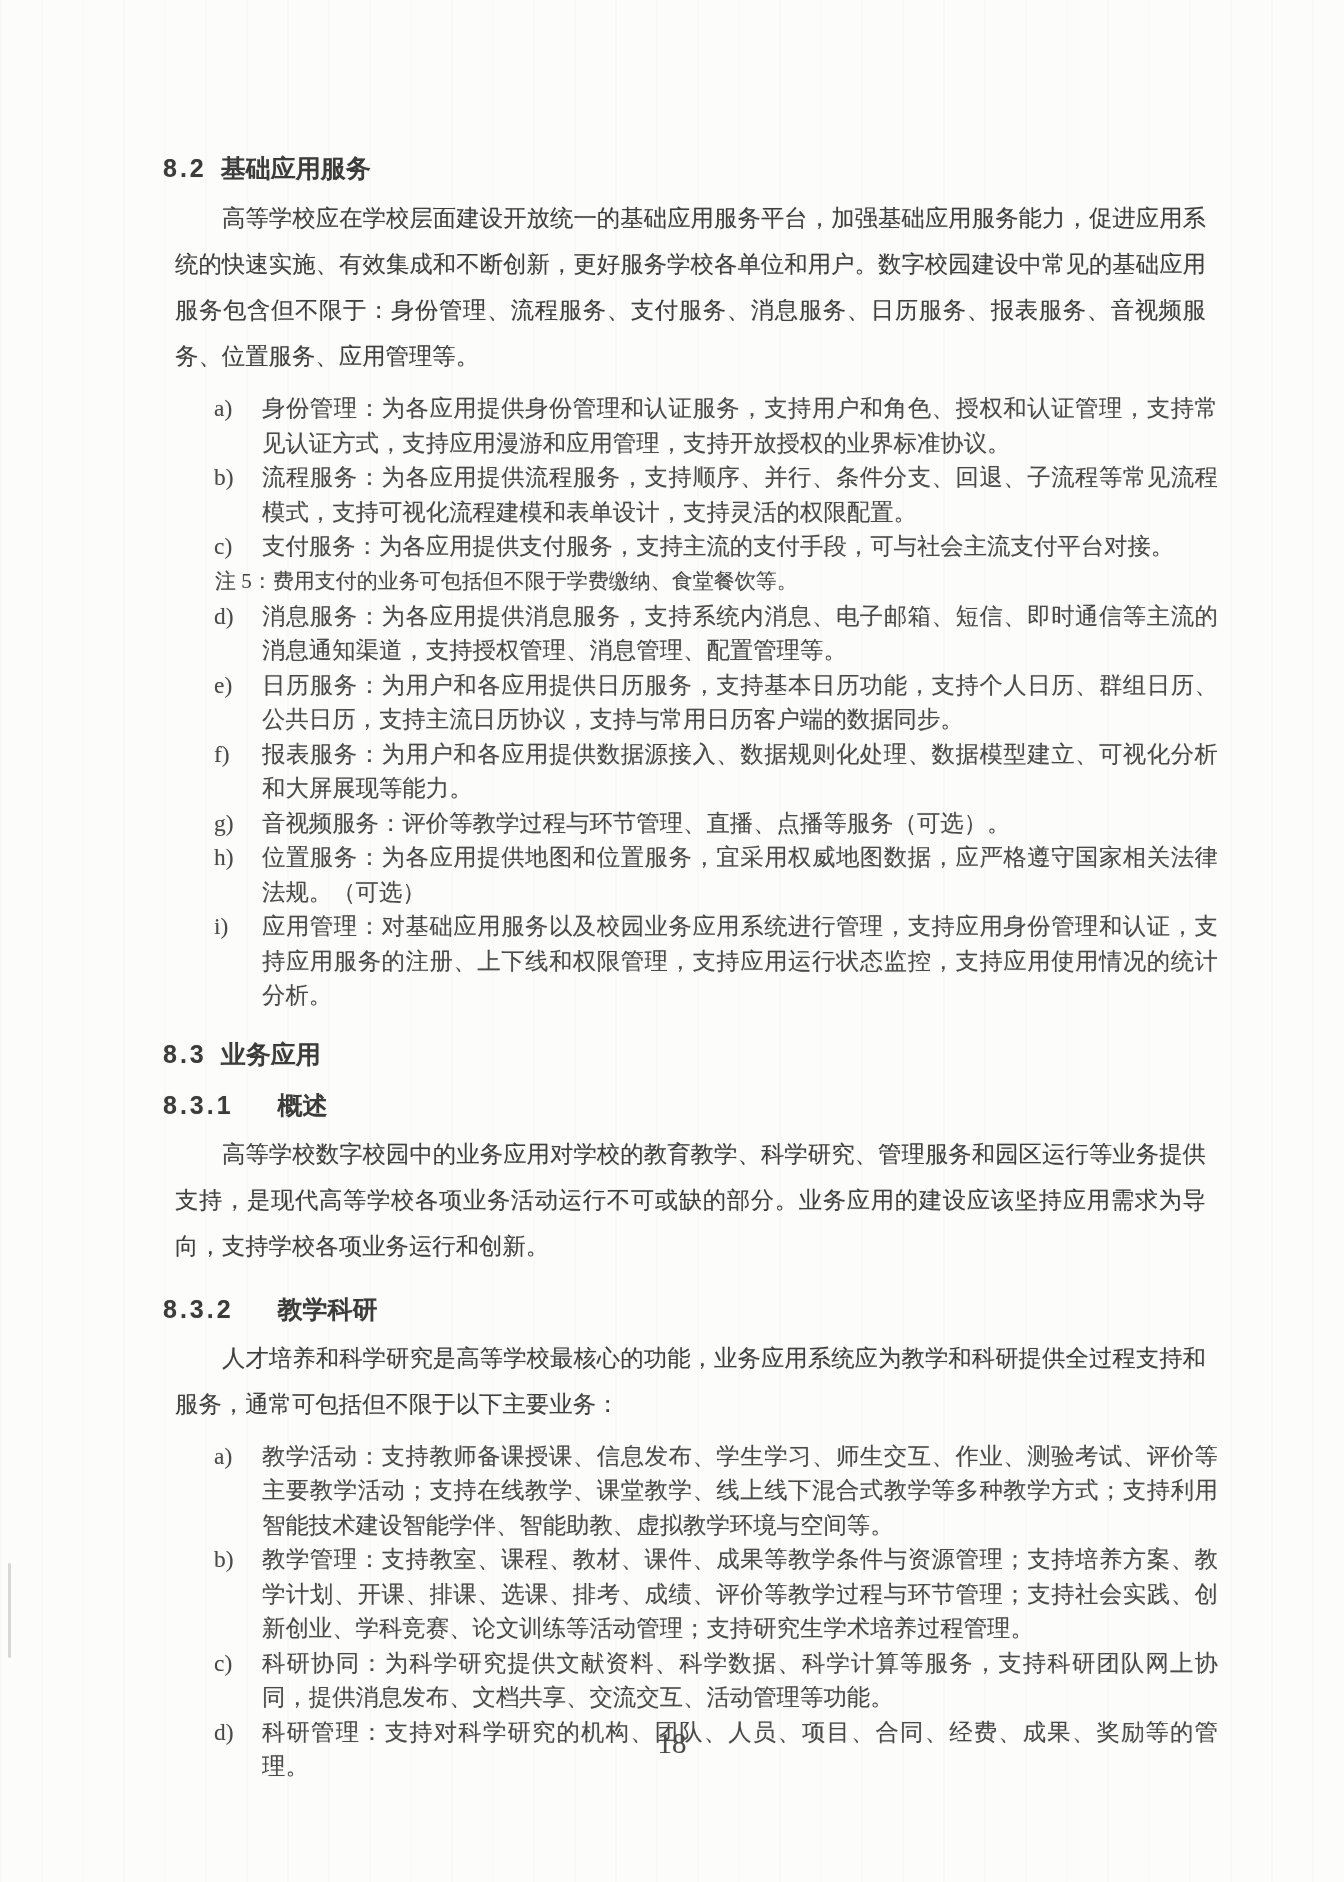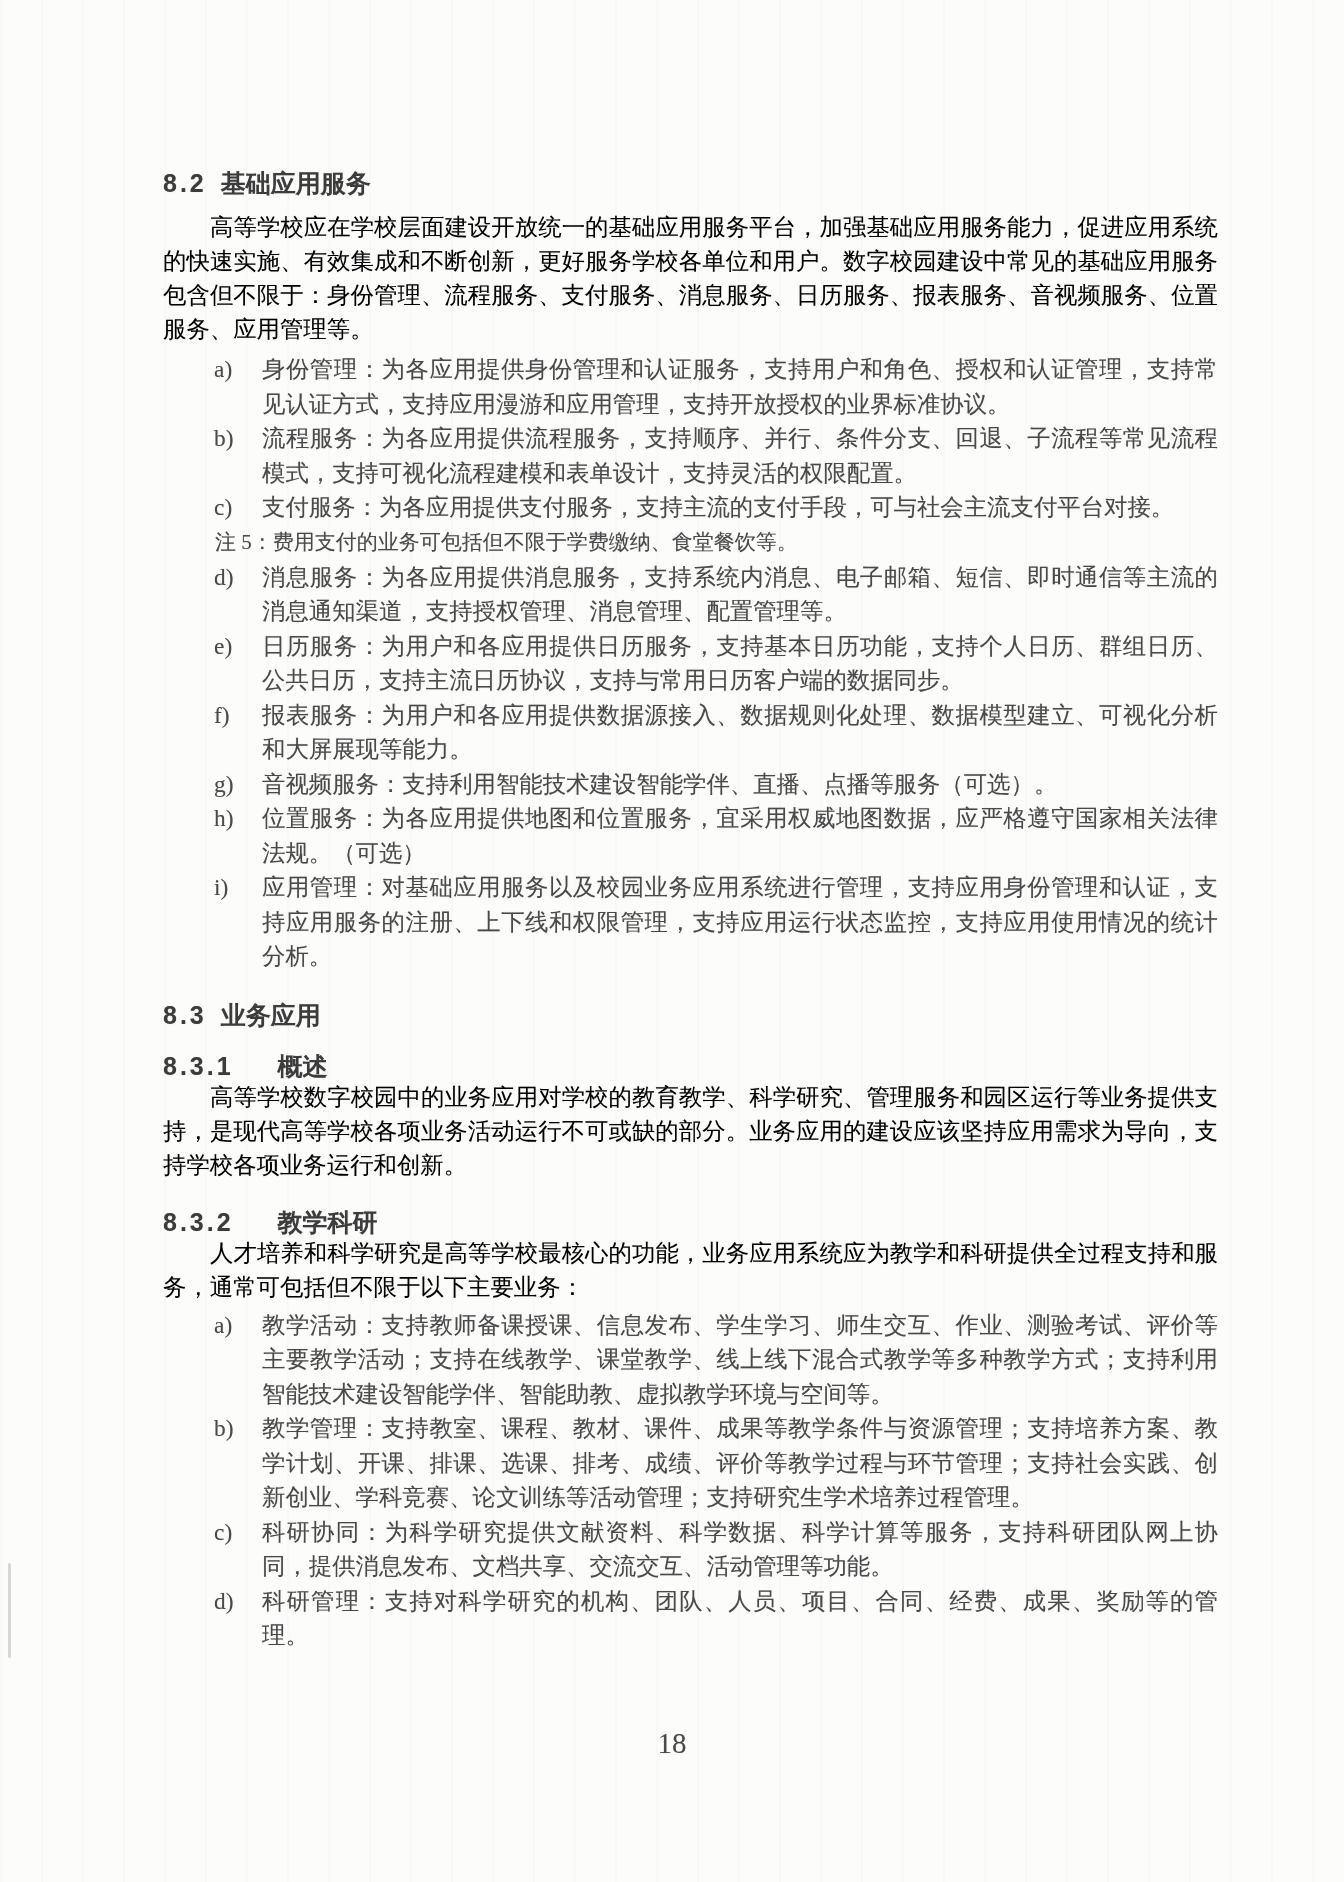--- a/index.html
+++ b/index.html
@@ -21,21 +21,21 @@
       rgba(0,0,0,0) 2px, rgba(0,0,0,0) 41px);
     pointer-events:none;
   }
   .scan-mark {
     position:absolute; left:8px; top:1563px;
     width:3px; height:95px;
     background:rgba(130,130,130,0.30);
     border-radius:2px;
   }
   .content {
-    position:absolute; left:163px; top:168px; width:1055px;
+    position:absolute; left:163px; top:153px; width:1055px;
     text-shadow:0 0 1px rgba(95,95,95,0.35);
   }
   .h2 {
     display:flex; align-items:baseline;
     margin:0;
     font-family:"Liberation Sans","DejaVu Sans",sans-serif;
     font-weight:700; font-size:25px; line-height:30px;
     color:#3c3c3c;
   }
   .h2 .num { letter-spacing:3px; margin-right:14px; }
@@ -46,24 +46,24 @@
     margin:0;
     font-family:"Liberation Sans","DejaVu Sans",sans-serif;
     font-weight:700; font-size:25px; line-height:28px;
     color:#3c3c3c;
   }
   .h3 .num { letter-spacing:3px; margin-right:44px; }
   .h3.m831 { margin-top:22px; }
   .h3.m832 { margin-top:26px; }
   .h3.m833 { margin-top:20px; }
   .para {
-    margin:0;
-    font-size:23.4px; line-height:34px;
+    margin:12px;
+    font-size:23.4px; line-height:46px;
     text-align:justify; text-indent:47px;
-    color:#000000;
+    color:#404040;
   }
   .list { margin:6px 0 0 0; }
   .list.tight { margin-top:4px; }
   .item { display:flex; font-size:23.4px; line-height:34.5px; }
   .item .marker { flex:0 0 48px; margin-left:51px; }
   .item .text  { flex:1; text-align:justify; }
   .note {
     margin:3px 0 3px 52px;
     font-size:21px; line-height:29px;
     color:#4a4a4a;
@@ -111,21 +111,21 @@
       <div class="item">
         <span class="marker">e)</span>
         <span class="text">日历服务：为用户和各应用提供日历服务，支持基本日历功能，支持个人日历、群组日历、公共日历，支持主流日历协议，支持与常用日历客户端的数据同步。</span>
       </div>
       <div class="item">
         <span class="marker">f)</span>
         <span class="text">报表服务：为用户和各应用提供数据源接入、数据规则化处理、数据模型建立、可视化分析和大屏展现等能力。</span>
       </div>
       <div class="item">
         <span class="marker">g)</span>
-        <span class="text">音视频服务：支持利用智能技术建设智能学伴、直播、点播等服务（可选）。</span>
+        <span class="text">音视频服务：评价等教学过程与环节管理、直播、点播等服务（可选）。</span>
       </div>
       <div class="item">
         <span class="marker">h)</span>
         <span class="text">位置服务：为各应用提供地图和位置服务，宜采用权威地图数据，应严格遵守国家相关法律法规。（可选）</span>
       </div>
       <div class="item">
         <span class="marker">i)</span>
         <span class="text">应用管理：对基础应用服务以及校园业务应用系统进行管理，支持应用身份管理和认证，支持应用服务的注册、上下线和权限管理，支持应用运行状态监控，支持应用使用情况的统计分析。</span>
       </div>
     </div>

